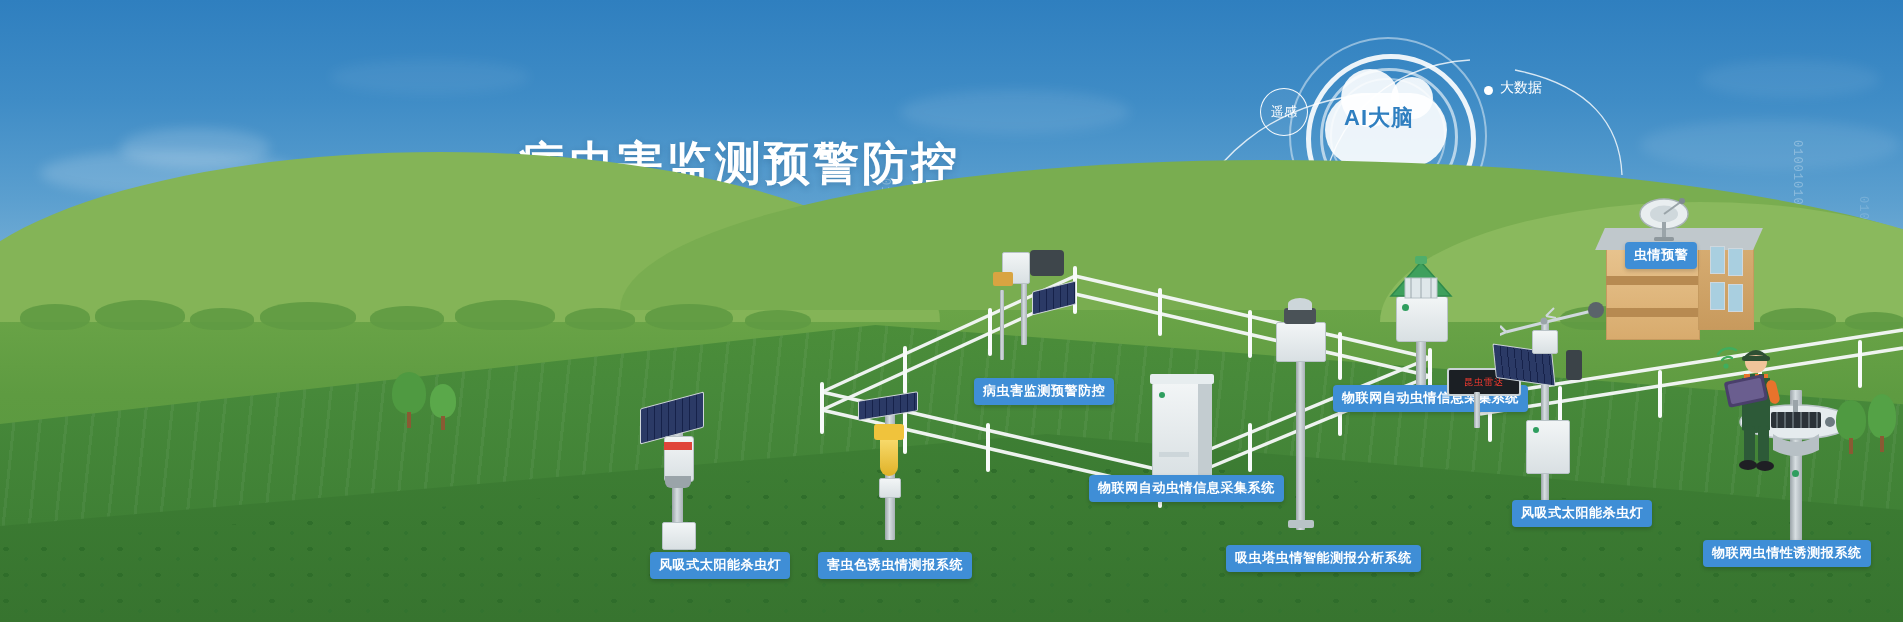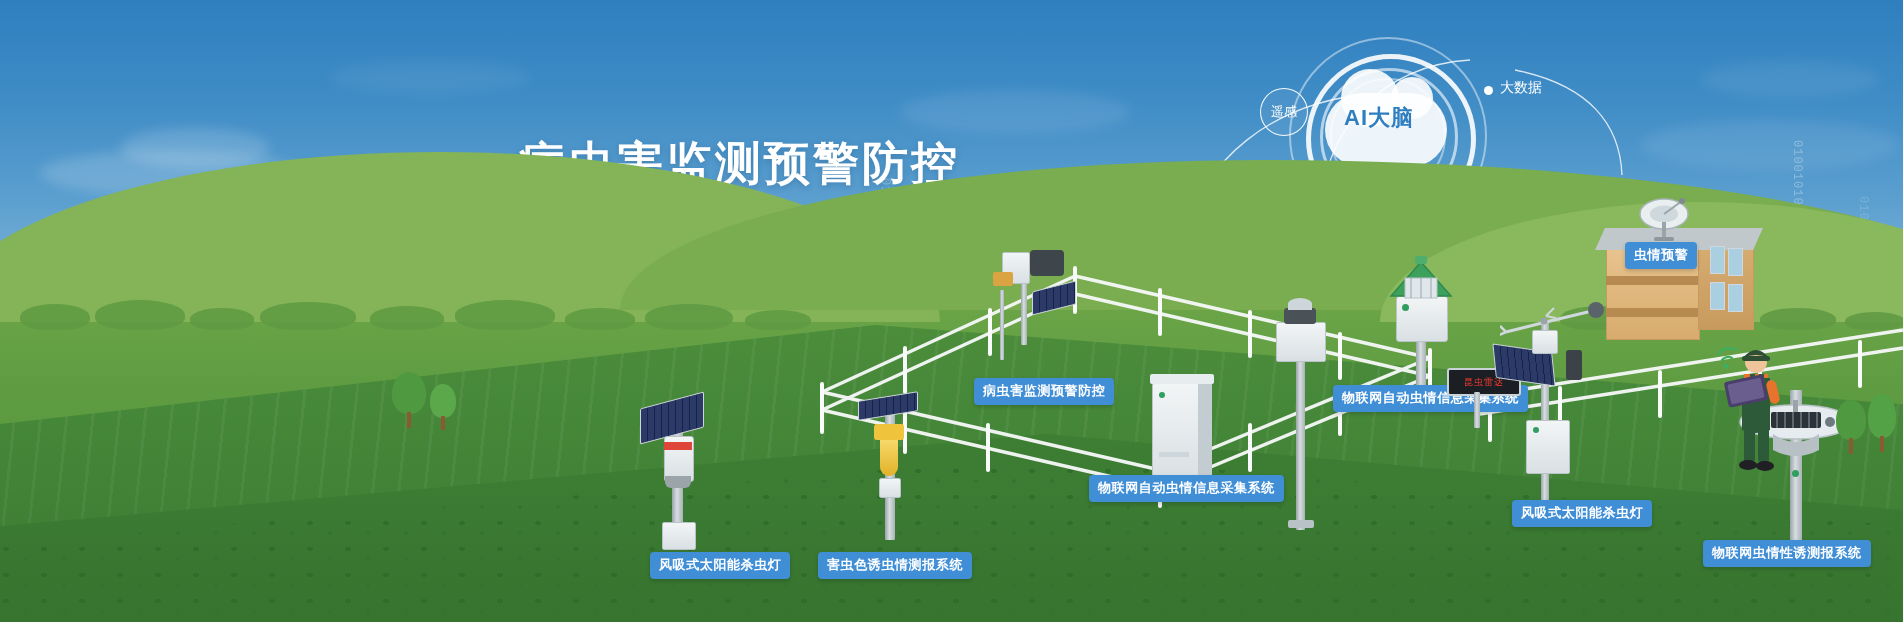--- a/index.html
+++ b/index.html
@@ -269,20 +269,21 @@
   </div>
   <div class="callout" style="left:1089px;top:475px;">物联网自动虫情信息采集系统</div>
 
   <div>
     <div class="pole" style="left:1296px;top:342px;width:9px;height:188px;"></div>
     <div class="box" style="left:1276px;top:322px;width:48px;height:38px;"></div>
     <div class="dark" style="left:1284px;top:308px;width:32px;height:16px;border-radius:3px;"></div>
     <div style="position:absolute;left:1288px;top:298px;width:24px;height:12px;background:#cdd6da;border-radius:50% 50% 0 0;"></div>
     <div style="position:absolute;left:1288px;top:520px;width:26px;height:8px;background:#b9c3c7;border-radius:2px;"></div>
   </div>
+  <div class="callout" style="left:1226px;top:545px;">吸虫塔虫情智能测报分析系统</div>
 
   <div>
     <div class="pole" style="left:1416px;top:312px;width:10px;height:92px;"></div>
     <div class="box" style="left:1396px;top:296px;width:50px;height:44px;border-radius:3px;"></div>
     <svg width="72" height="56" style="position:absolute;left:1385px;top:252px;">
       <path d="M6,44 L36,10 L66,44 Z" fill="#3ea05d" stroke="#2e8a4c" stroke-width="1.5"></path>
       <rect x="20" y="26" width="32" height="20" fill="#dfe7ea" stroke="#b6c1c6"></rect>
       <line x1="26" y1="26" x2="26" y2="46" stroke="#9aa6ab"></line>
       <line x1="36" y1="26" x2="36" y2="46" stroke="#9aa6ab"></line>
       <line x1="46" y1="26" x2="46" y2="46" stroke="#9aa6ab"></line>

